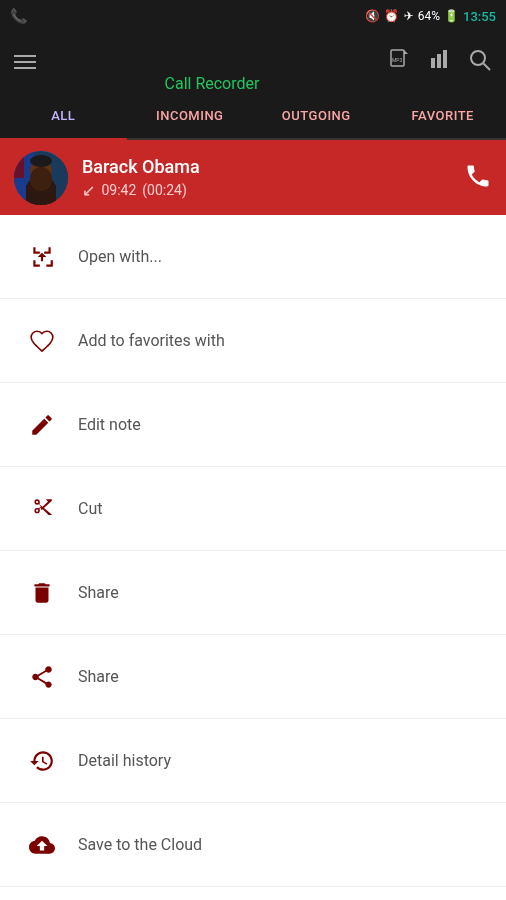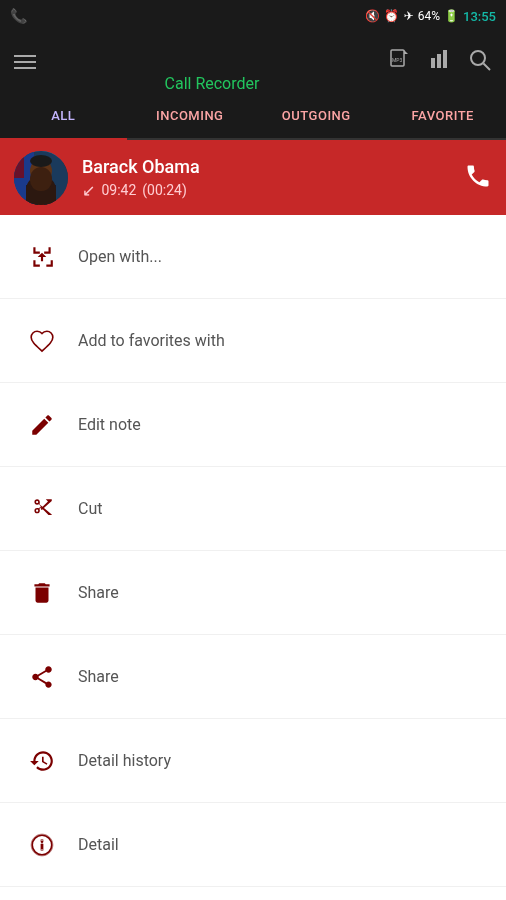--- a/index.html
+++ b/index.html
@@ -350,20 +350,28 @@
 
   <div class="menu-item">
     <div class="menu-icon">
       <svg viewBox="0 0 24 24">
         <path d="M13 3c-4.97 0-9 4.03-9 9H1l3.89 3.89.07.14L9 12H6c0-3.87 3.13-7 7-7s7 3.13 7 7-3.13 7-7 7c-1.93 0-3.68-.79-4.94-2.06l-1.42 1.42C8.27 19.99 10.51 21 13 21c4.97 0 9-4.03 9-9s-4.03-9-9-9zm-1 5v5l4.28 2.54.72-1.21-3.5-2.08V8H12z"></path>
       </svg>
     </div>
     <span class="menu-label">Detail history</span>
   </div>
 
+  <div class="menu-item">
+    <div class="menu-icon">
+      <svg viewBox="0 0 24 24">
+        <path d="M19.35 10.04C18.67 6.59 15.64 4 12 4 9.11 4 6.6 5.64 5.35 8.04 2.34 8.36 0 10.91 0 14c0 3.31 2.69 6 6 6h13c2.76 0 5-2.24 5-5 0-2.64-2.05-4.78-4.65-4.96zM14 13v4h-4v-4H7l5-5 5 5h-3z"></path>
+      </svg>
+    </div>
+    <span class="menu-label">Save to the Cloud</span>
+  </div>
 
   <div class="menu-item">
     <div class="menu-icon">
       <svg viewBox="0 0 24 24">
         <path d="M12 2C6.48 2 2 6.48 2 12s4.48 10 10 10 10-4.48 10-10S17.52 2 12 2zm1 15h-2v-6h2v6zm0-8h-2V7h2v2z" fill="none" stroke="#7b0000" stroke-width="0.5"></path>
         <circle cx="12" cy="12" r="9" fill="none" stroke="#7b0000" stroke-width="1.5"></circle>
         <rect x="11" y="11" width="2" height="5" fill="#7b0000"></rect>
         <rect x="11" y="8" width="2" height="2" fill="#7b0000"></rect>
       </svg>
     </div>

